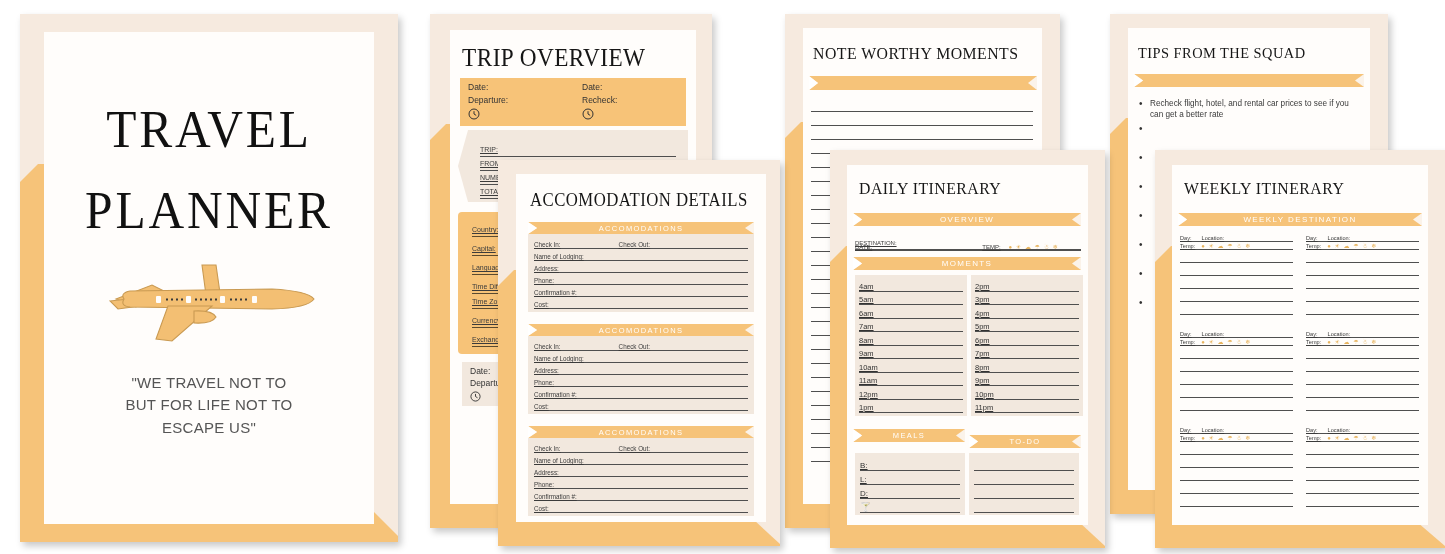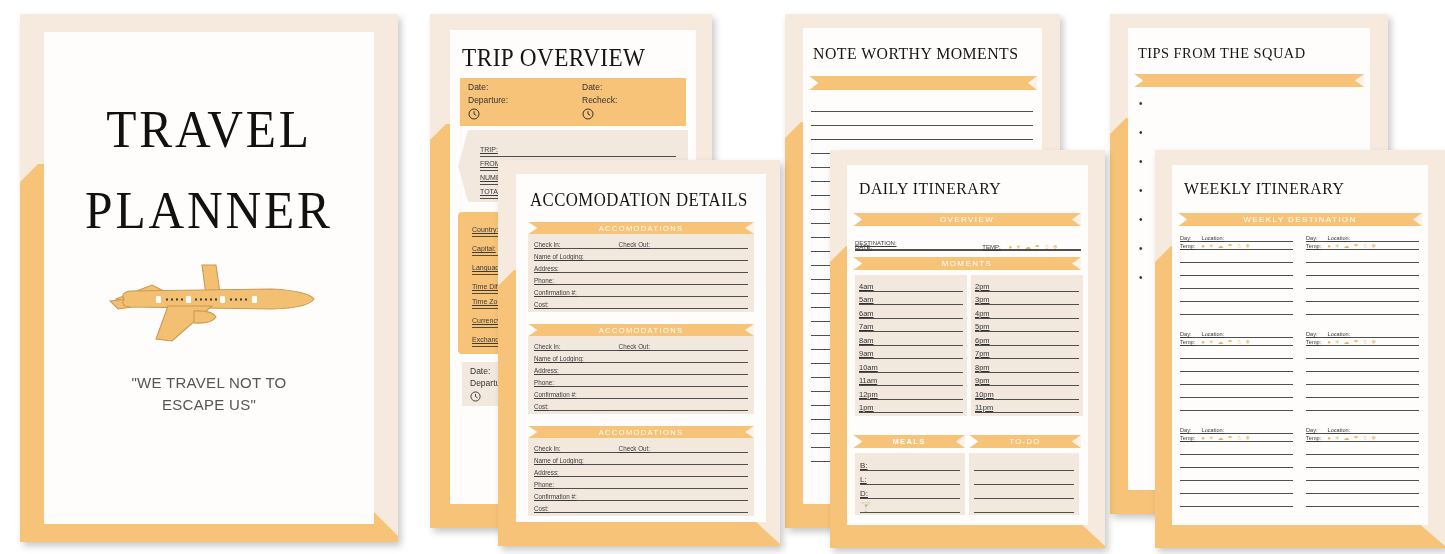--- a/index.html
+++ b/index.html
@@ -146,20 +146,21 @@
           <rect x="121" y="49.5" width="2" height="2"></rect>
           <rect x="136" y="49.5" width="2" height="2"></rect>
             <rect x="141" y="49.5" width="2" height="2"></rect>
           <rect x="146" y="49.5" width="2" height="2"></rect>
             <rect x="151" y="49.5" width="2" height="2"></rect>
         </g>
       </svg>
 
       <div class="quote" style="margin-top:28px;">
         <div>"WE TRAVEL NOT TO</div>
+        <div>BUT FOR LIFE NOT TO</div>
         <div>ESCAPE US"</div>
       </div>
     </div>
   </div>
 
   <div class="sheet" id="trip">
     <div class="slab-l"></div>
     <div class="slab-b"></div>
     <div class="paper">
       <div class="ttl" style="position:absolute;left:12px;top:14px;font-size:25px;">TRIP OVERVIEW</div>
@@ -261,20 +262,21 @@
     </div>
   </div>
 
   <div class="sheet" id="tips">
     <div class="slab-l"></div>
     <div class="slab-b"></div>
     <div class="paper">
       <div class="ttl" style="position:absolute;left:10px;top:16px;font-size:15.5px;">TIPS FROM THE SQUAD</div>
       <div class="ribbon" style="left:6px;top:46px;width:230px;height:13px;"></div>
       <ul id="tips-list" style="position:absolute;left:8px;top:70px;width:226px;">
+          <li>Recheck flight, hotel, and rental car prices to see if you can get a better rate</li>
           <li style="min-height: 26px;"></li>
           <li style="min-height: 26px;"></li>
           <li style="min-height: 26px;"></li>
           <li style="min-height: 26px;"></li>
           <li style="min-height: 26px;"></li>
           <li style="min-height: 26px;"></li>
           <li style="min-height: 26px;"></li>
         </ul>
     </div>
   </div>
@@ -441,21 +443,21 @@
             </div>
             <div class="sched-row">
               <span>10pm</span>
             </div>
             <div class="sched-row">
               <span>11pm</span>
             </div>
           </div>
       </div>
 
-      <div class="ribbon" style="left:6px;top:270px;width:112px;height:13px;font-size:7.5px;font-weight:bold;">MEALS</div>
+      <div class="ribbon" style="left:6px;top:264px;width:112px;height:13px;font-size:7.5px;">MEALS</div>
       <div class="ribbon" style="left:122px;top:270px;width:112px;height:13px;font-size:7.5px;">TO-DO</div>
 
       <div style="position:absolute;left:8px;top:288px;width:110px;height:62px;background:#f2e8de;padding:4px 5px;">
         <div id="meals-rows">
             <div style="display: flex; align-items: flex-end; border-bottom: 1.3px solid rgb(79, 79, 79); height: 14px;">
               <span style="font-size: 8px; color: rgb(51, 51, 51); text-decoration: underline;">B:</span>
             </div>
             <div style="display: flex; align-items: flex-end; border-bottom: 1.3px solid rgb(79, 79, 79); height: 14px;">
               <span style="font-size: 8px; color: rgb(51, 51, 51); text-decoration: underline;">L:</span>
             </div>

